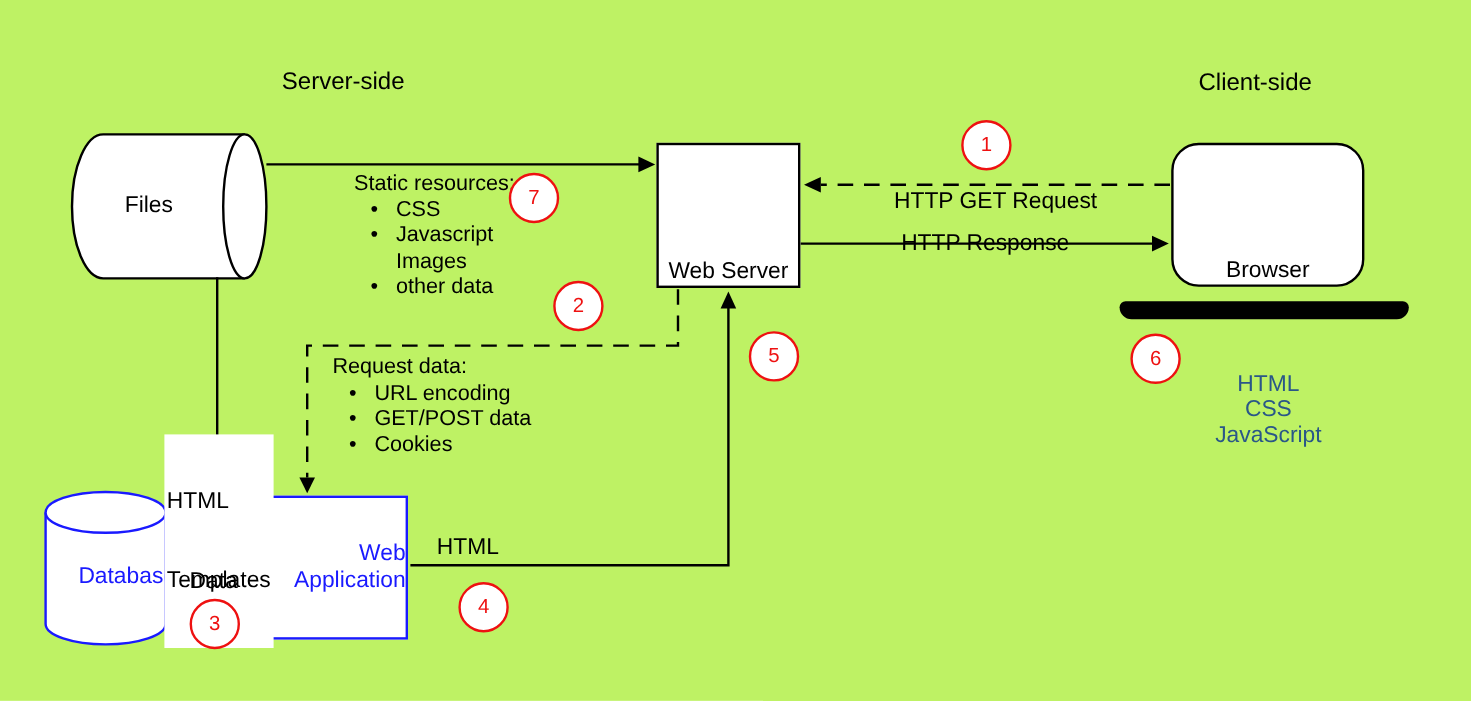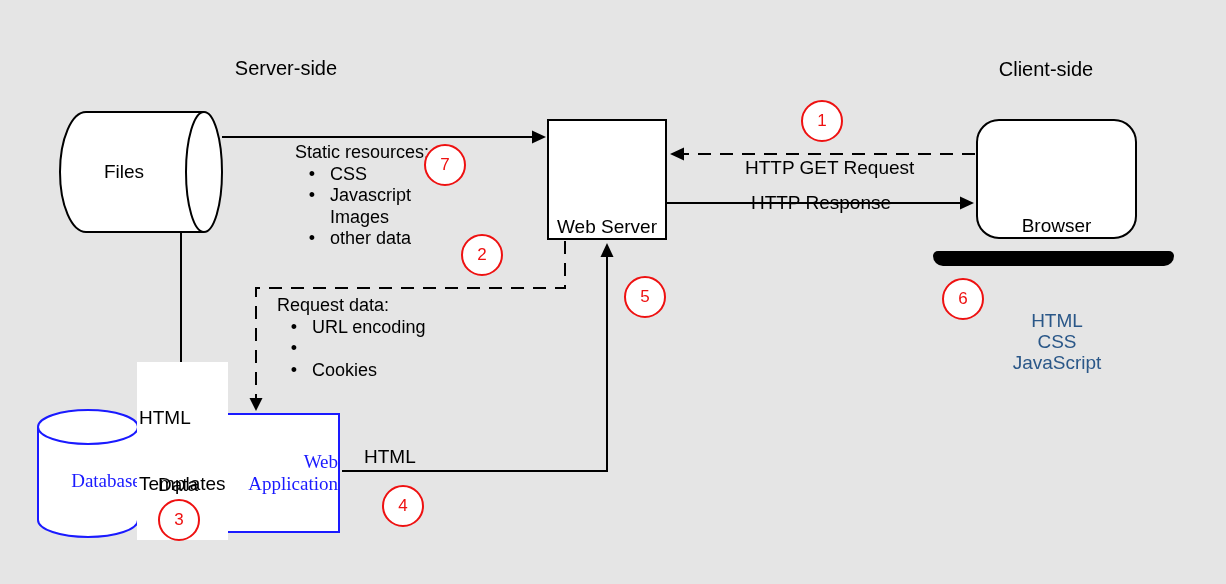--- a/index.html
+++ b/index.html
@@ -1,28 +1,28 @@
 <!DOCTYPE html>
 <html><head>
 <meta charset="utf-8">
 <style>
   * { margin: 0; padding: 0; box-sizing: border-box; }
   body { background: #ffffff; font-family: "Liberation Sans", sans-serif; }
   .canvas {
     position: relative; width: 1226px; height: 584px;
-    background: #e5e5e5; overflow: hidden; color: #000;
+    background: #bef264; overflow: hidden; color: #000;
   }
   svg.wires { position: absolute; left: 0; top: 0; z-index: 1; }
   .node-box { position: absolute; border: 2px solid #000; background: #fff;
     display: flex; align-items: flex-end; justify-content: center;
     font-size: 19px; z-index: 2; }
   .label { position: absolute; z-index: 3; font-size: 19px; white-space: pre; }
   .centered { text-align: center; }
   .section-label { font-size: 20px; }
-  .blue { color: #1a1aff; font-family: Liberation Serif, serif; }
+  .blue { color: #1a1aff; }
   .laptop-base { position: absolute; left: 933px; top: 251px; width: 241px; height: 15px;
     background: #000; border-radius: 6px 6px 12px 12px; z-index: 2; }
   .list { position: absolute; z-index: 3; font-size: 18px; line-height: 21.5px; }
   .list .row { display: flex; }
   .list .bullet { display: inline-block; width: 18px; text-align: center; flex: 0 0 18px; }
   .list .indent { padding-left: 8px; }
   .list .item-text { padding-left: 9px; }
   .step-circle { position: absolute; width: 42px; height: 42px; border-radius: 50%;
     border: 2px solid #ee1111; background: #fff; color: #ee1111;
     display: flex; align-items: center; justify-content: center;
@@ -132,20 +132,21 @@
   <div class="list" style="left:277px; top:295px;">
     <div class="row">
       <span>Request data:</span>
     </div>
     <div class="row indent">
       <span class="bullet">•</span>
       <span class="item-text">URL encoding</span>
     </div>
     <div class="row indent">
       <span class="bullet">•</span>
+      <span class="item-text">GET/POST data</span>
     </div>
     <div class="row indent">
       <span class="bullet">•</span>
       <span class="item-text">Cookies</span>
     </div>
   </div>
 
   <div class="label centered" style="left:745px; top:157px; width:160px;">HTTP GET Request</div>
   <div class="label centered" style="left:741px; top:192px; width:160px;">HTTP Response</div>
   <div class="label white-bg two-line" style="left:137px; top:362px;">

